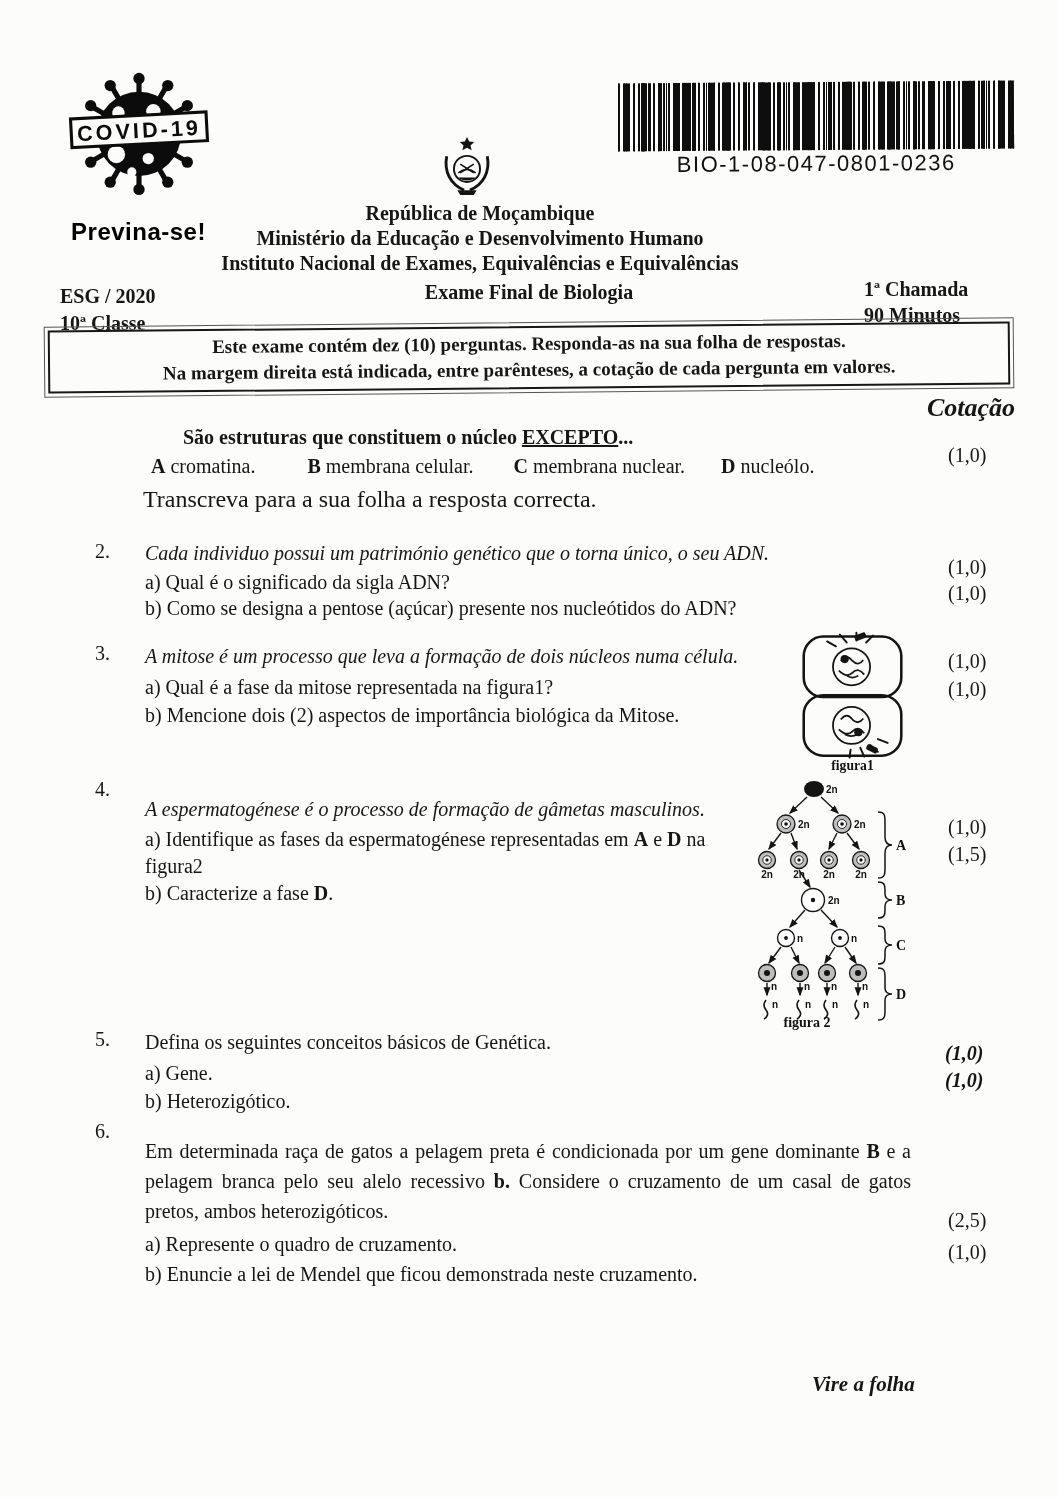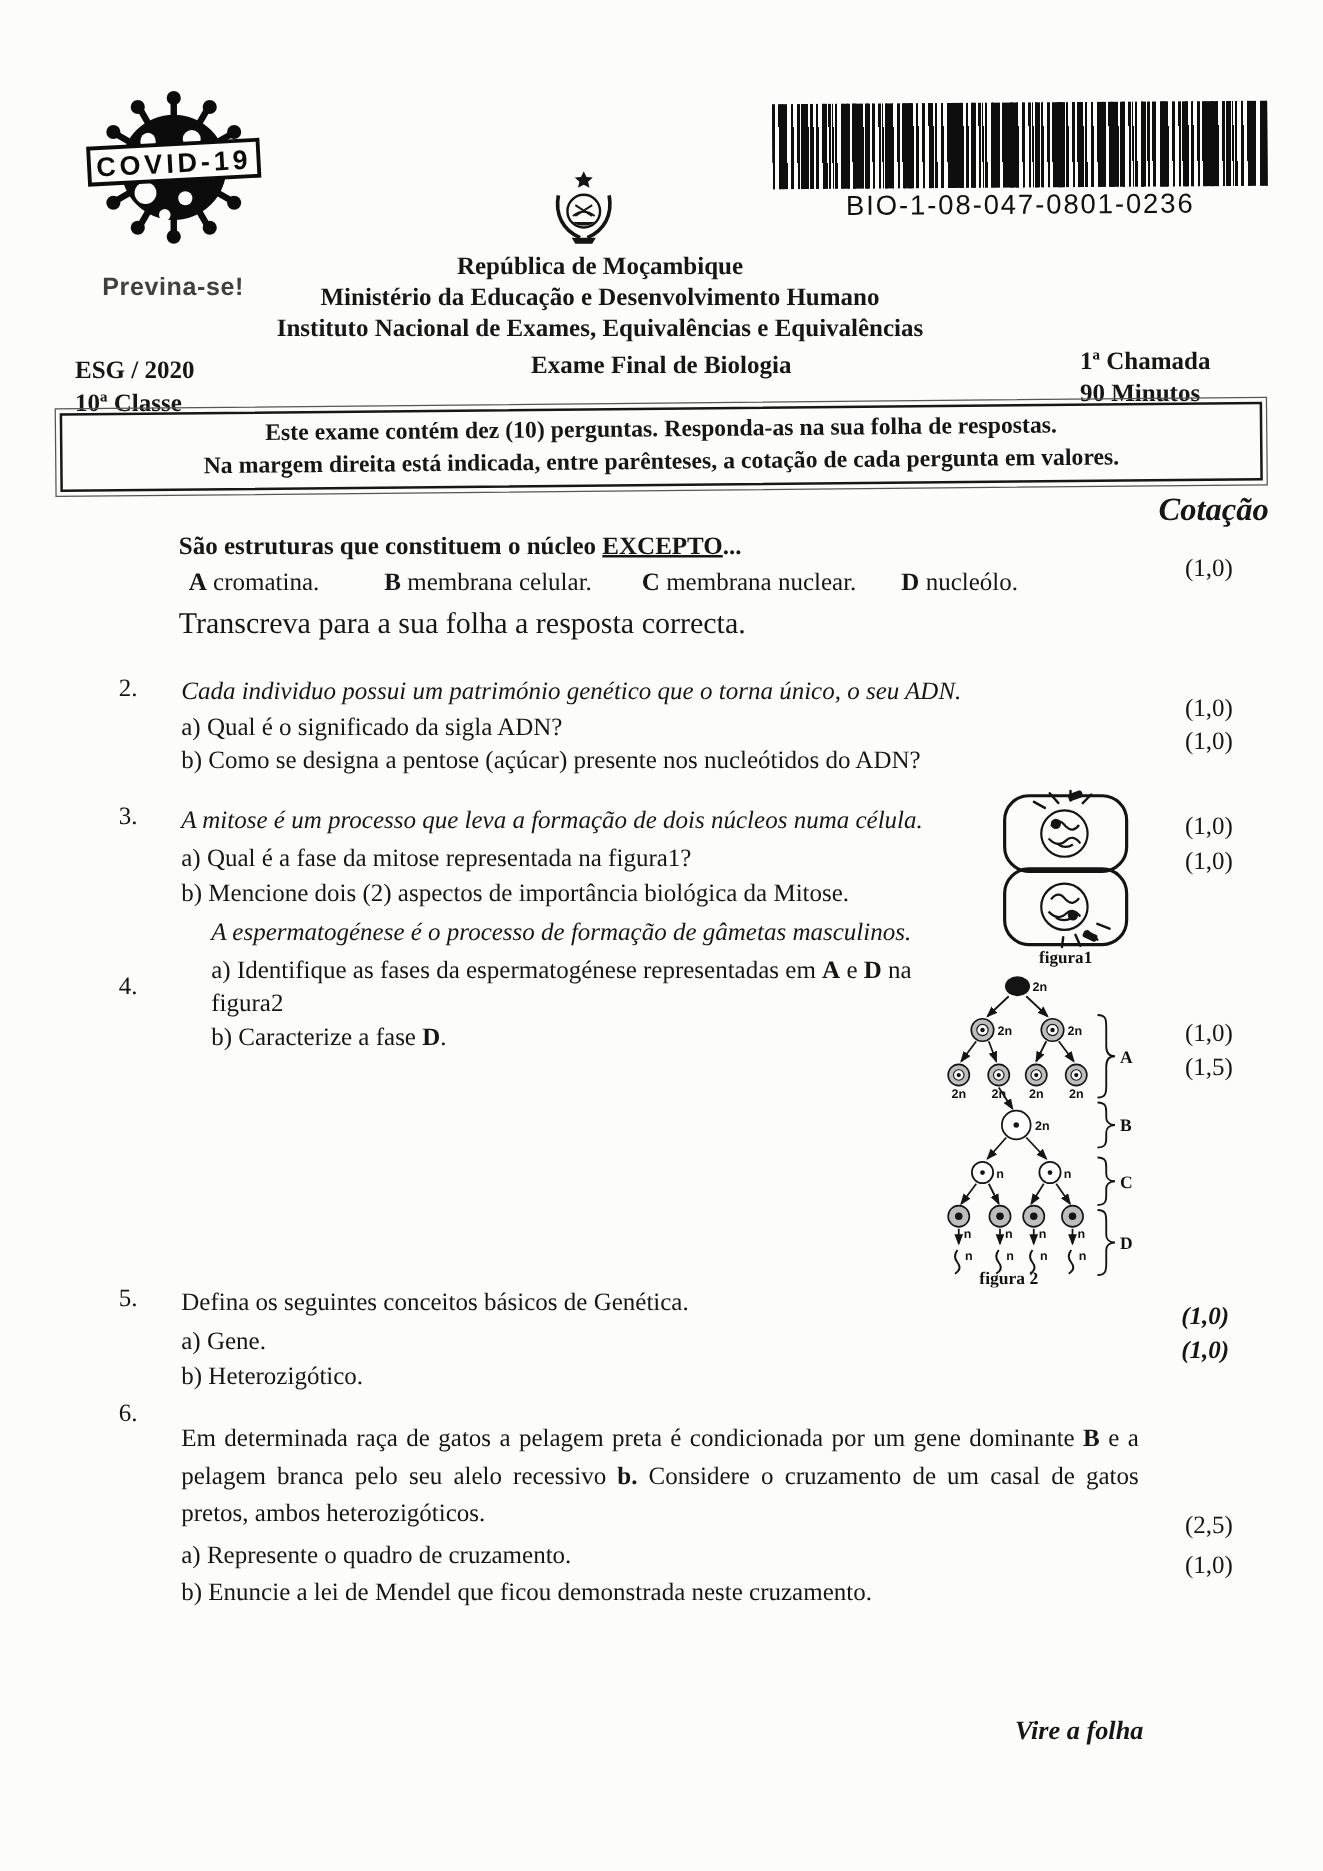--- a/index.html
+++ b/index.html
@@ -2,21 +2,21 @@
 <html lang="pt"><head>
 <meta charset="utf-8">
 <style>
   html,body{margin:0;padding:0;background:#ffffff;}
   .page{position:relative;width:1058px;height:1497px;background:#fcfcfa;
         font-family:"Liberation Serif",serif;color:#161616;overflow:hidden;}
 
   
   .covid-block{position:absolute;left:36px;top:64px;width:205px;text-align:center;}
   .covid-caption{margin-top:2px;font-family:"Liberation Sans",sans-serif;font-weight:700;
-                 font-size:20px;letter-spacing:.5px;color:#404040;}
+                 font-size:24px;letter-spacing:.5px;color:#000000;}
   .covid-badge-text{font-family:"Liberation Sans",sans-serif;font-weight:700;font-size:21px;letter-spacing:3px;fill:#0c0c0c;}
 
   
   .barcode-block{position:absolute;left:618px;top:82px;width:396px;transform:rotate(-0.4deg);}
   .barcode-bars{height:68px;background-image:
       repeating-linear-gradient(90deg,#0e0e0e 0 2px,transparent 2px 5px),
       repeating-linear-gradient(90deg,#0e0e0e 0 1px,transparent 1px 8px),
       repeating-linear-gradient(90deg,transparent 0 6px,#0e0e0e 6px 10px,transparent 10px 17px),
       repeating-linear-gradient(90deg,transparent 0 23px,#0e0e0e 23px 29px,transparent 29px 41px);}
   .barcode-code{margin-top:1px;text-align:center;font-family:"Liberation Sans",sans-serif;
@@ -43,32 +43,32 @@
                   font-weight:700;font-style:italic;font-size:26px;}
   .cot{position:absolute;font-size:20px;}
   .cot.it{font-style:italic;font-weight:700;}
 
   
   .qnum{position:absolute;left:95px;font-size:20px;}
   .qblock{position:absolute;font-size:20px;}
   .stem-it{font-style:italic;}
   .q-line{margin-top:3px;}
   .q1{left:143px;top:426px;width:800px;}
-  .q1-stem{font-weight:700;}
+  .q1-stem{font-weight:700;margin-left:40px;}
   .q1-stem .ul{text-decoration:underline;}
   .opts{display:flex;margin-top:6px;padding-left:8px;}
   .opt{white-space:nowrap;}
   .opt b{font-weight:700;}
   .opt:nth-child(1){margin-right:52px;}
   .opt:nth-child(2){margin-right:40px;}
   .opt:nth-child(3){margin-right:36px;}
   .note{position:absolute;left:143px;top:486px;font-size:24px;}
   .q2{left:145px;top:540px;width:745px;line-height:26px;}
   .q3{left:145px;top:642px;width:640px;line-height:28px;}
-  .q4{left:145px;top:733px;width:612px;line-height:27px;margin-left:24px;}
+  .q4{left:145px;top:796px;width:612px;line-height:27px;}
   .q5{left:145px;top:1028px;width:745px;line-height:28px;}
   .q6{left:145px;top:1120px;width:766px;line-height:30px;}
   .q6-stem{text-align:justify;margin-top:16px;}
 
   
   .fig1{position:absolute;left:792px;top:628px;}
   .fig2{position:absolute;left:752px;top:776px;}
   svg text{font-family:"Liberation Sans",sans-serif;}
   .f1line{stroke:#141414;stroke-width:2.6;fill:none;}
   .f1thin{stroke:#141414;stroke-width:1.8;fill:none;}

